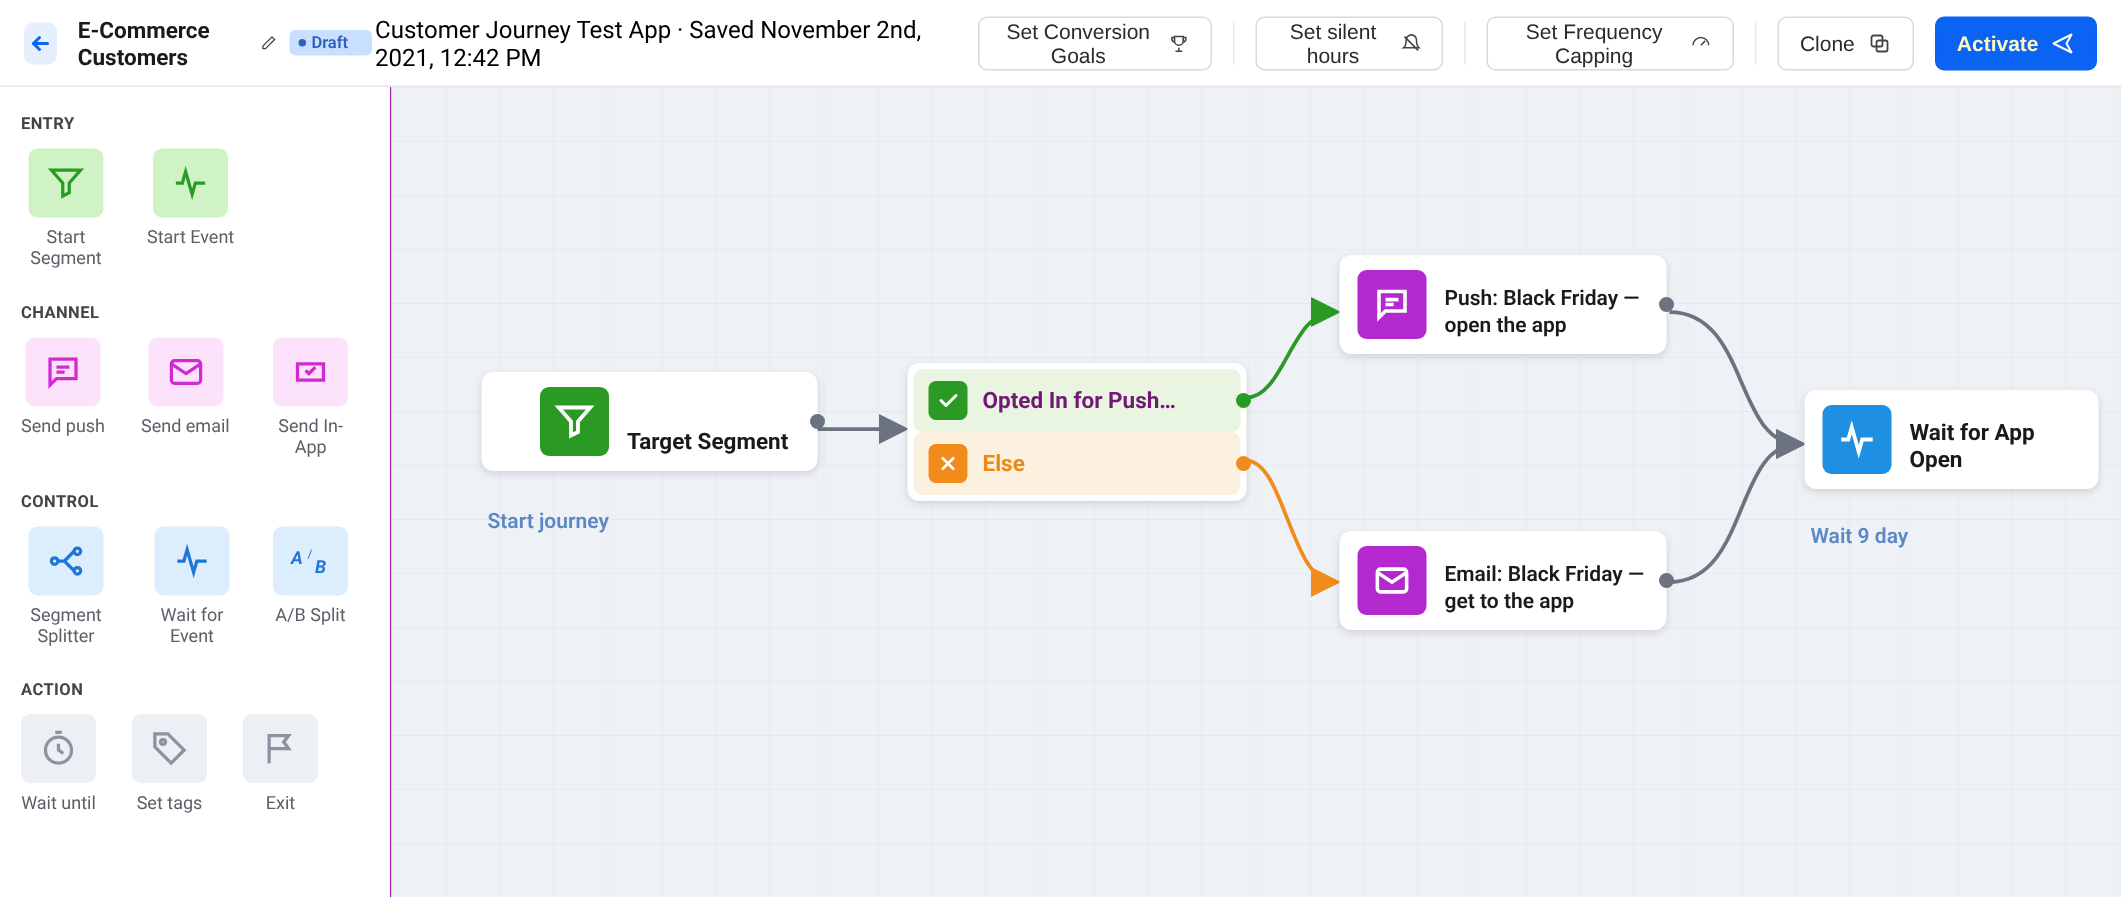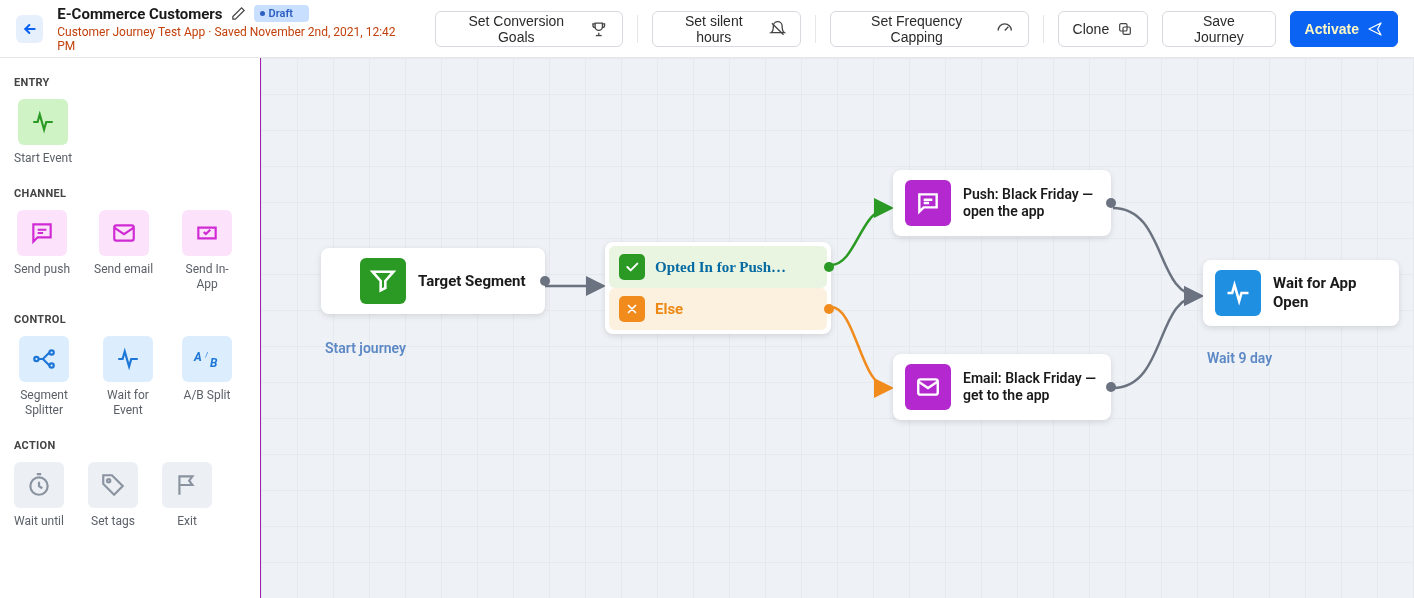--- a/index.html
+++ b/index.html
@@ -1,57 +1,57 @@
 <!DOCTYPE html>
 <html><head>
   <meta charset="utf-8">
   <style>
     * { box-sizing: border-box; margin: 0; padding: 0; }
     body { font-family: -apple-system, BlinkMacSystemFont, "Segoe UI", Roboto, sans-serif; background: #fff; width: 1414px; height: 598px; overflow: hidden; }
     
     .header { height: 58px; border-bottom: 1px solid #e5e7eb; display: flex; align-items: center; padding: 0 16px; gap: 14px; }
     .back { width: 28px; height: 28px; display: flex; align-items: center; justify-content: center; color: #0b63f3; background: #e6f0fd; border-radius: 6px; cursor: pointer;}
-    .title-block { display: flex; flex-direction: column; gap: 2px;}
+    .title-block { display: flex; flex-direction: row; gap: 2px;}
     .title-row { display: flex; align-items: center; gap: 8px;}
     .title { font-size: 15px; font-weight: 700; color: #1a1a1a;}
     .edit-ic { color: #444; }
     .badge { background: #c9dfff; color: #2c5fc0; font-size: 11px; font-weight: 600; padding: 2px 16px 2px 6px; border-radius: 4px; display: inline-flex; align-items: center; gap:4px;}
     .badge::before { content:''; width:5px; height:5px; border-radius:50%; background:#2c5fc0;}
-    .subtitle { font-size: 12px; color: #c2410c;}
+    .subtitle { font-size: 16px; color: #000000;}
     .spacer { flex: 1; }
     .tbtn { height: 36px; padding: 0 14px; border: 1px solid #d6d9de; background: #fff; border-radius: 6px; font-size: 14px; font-weight: 500; color:#2a2a2a; display: inline-flex; align-items: center; gap: 8px; cursor: pointer;}
     .tbtn.primary { background: #0b63f3; border-color:#0b63f3; color: #fef9c3; font-weight:600;}
     .sep { width:1px; height:28px; background:#e5e7eb;}
     
     .main { display:flex; height: calc(100% - 58px);}
     .sidebar { width:261px; border-right:1px solid #a21caf; padding: 18px 2px 18px 14px; overflow:auto;}
     .sec-label { font-size:11px; font-weight:700; color:#444; letter-spacing:0.3px; margin-bottom:10px;}
     .pgrid { display:flex; gap:24px; margin-bottom:22px; flex-wrap:wrap; }
     .pal { display:flex; flex-direction:column; align-items:center; cursor:grab; }
     .pal .sq { width:50px; height:46px; border-radius:6px; display:flex; align-items:center; justify-content:center; margin-bottom:6px;}
     .pal .lbl { font-size:12px; color:#5b6068; text-align:center; max-width:60px; line-height:1.2;}
     .sq.green { background:#d0f3c6;}
     .sq.pink { background:#fce3fb;}
     .sq.blue { background:#dceefe;}
     .sq.gray { background:#eceff3;}
     
     .canvas { flex:1; position:relative; background-color:#eef1f5; background-image: linear-gradient(#e6e9ee 1px, transparent 1px), linear-gradient(90deg, #e6e9ee 1px, transparent 1px); background-size: 36px 36px;}
-    .node { position:absolute; background:#fff; border-radius:8px; box-shadow: 0 2px 6px rgba(0,0,0,0.12); display:flex; align-items:center; padding:10px 12px; gap:12px;}
+    .node { position:absolute; background:#fff; border-radius:8px; box-shadow: 0 2px 6px rgba(0,0,0,0.12); display:flex; align-items:flex-end; padding:10px 12px; gap:12px;}
     .node .nic { width:46px; height:46px; border-radius:6px; display:flex; align-items:center; justify-content:center; flex-shrink:0;}
     .node .ntxt { font-size:15px; font-weight:700; color:#1a1a1a; line-height:1.25;}
     .subcap { position:absolute; font-size:14px; font-weight:600;}
     .split { position:absolute; background:#fff; border-radius:8px; box-shadow:0 2px 6px rgba(0,0,0,0.12); width:226px;}
     .split .row { display:flex; align-items:center; gap:10px; height:42px; padding: 0 10px; border-radius:6px; position:relative;}
     .split .row.top { background:#e9f4e1; margin:4px 4px 0 4px;}
     .split .row.bot { background:#fcf1df; margin:0 4px 4px 4px;}
     .chip { width:26px; height:26px; border-radius:5px; display:flex; align-items:center; justify-content:center;}
     .chip.g { background:#2a9a24; color:#fff;}
     .chip.o { background:#f18b1c; color:#fff;}
     .row .rtxt { font-size:15px; font-weight:700;}
-    .row.top .rtxt{ color:#0369a1;font-family:Liberation Serif, serif;}
+    .row.top .rtxt{ color:#701a75;}
     .row.bot .rtxt{ color:#ec8914;}
     .dot { position:absolute; width:10px; height:10px; border-radius:50%; right:-7px; top:50%; transform:translateY(-50%);}
     .nport { position:absolute; width:10px; height:10px; background:#6b7280; border-radius:50%; right:-5px; top:50%; transform:translateY(-50%);}
     svg.conn { position:absolute; inset:0; width:100%; height:100%; pointer-events:none;}
     .ic { display:block;}
   </style>
 </head>
 <body>
 
 <div class="header">
@@ -101,36 +101,41 @@
       </svg>
   </button>
   <div class="sep"></div>
   <button class="tbtn">
     <span>Clone</span>
     <svg class="ic" width="16" height="16" viewBox="0 0 24 24" fill="none" stroke="#444" stroke-width="1.8">
         <rect x="9" y="9" width="11" height="11" rx="2"></rect>
         <rect x="4" y="4" width="11" height="11" rx="2"></rect>
       </svg>
   </button>
-  <button class="tbtn">
-    <span>Save Journey</span>
-  </button>
   <button class="tbtn primary">
     <span>Activate</span>
     <svg class="ic" width="16" height="16" viewBox="0 0 24 24" fill="none" stroke="#fff" stroke-width="2" stroke-linejoin="round">
         <path d="M3 12l18-9-5 9 5 9-18-9z"></path>
       </svg>
   </button>
 </div>
 
 <div class="main">
 
   <div class="sidebar">
     <div class="sec-label">ENTRY</div>
     <div class="pgrid">
+      <div class="pal">
+        <div class="sq green">
+            <svg width="26" height="26" viewBox="0 0 24 24" fill="none" stroke="#2a9a24" stroke-width="2">
+              <path d="M3 4h18l-7 8v6l-4 2v-8L3 4z"></path>
+            </svg>
+          </div>
+        <div class="lbl">Start Segment</div>
+      </div>
       <div class="pal">
         <div class="sq green">
             <svg width="26" height="26" viewBox="0 0 24 24" fill="none" stroke="#2a9a24" stroke-width="2">
               <path d="M3 12h4l2-7 4 14 2-7h6"></path>
             </svg>
           </div>
         <div class="lbl">Start Event</div>
       </div>
     </div>
 

